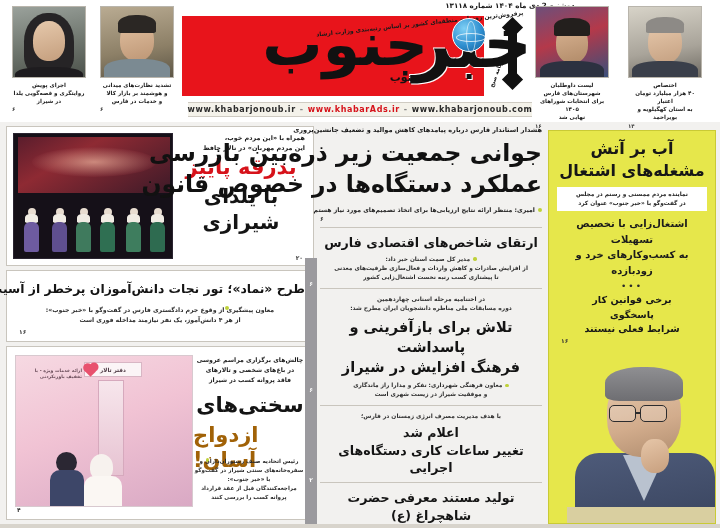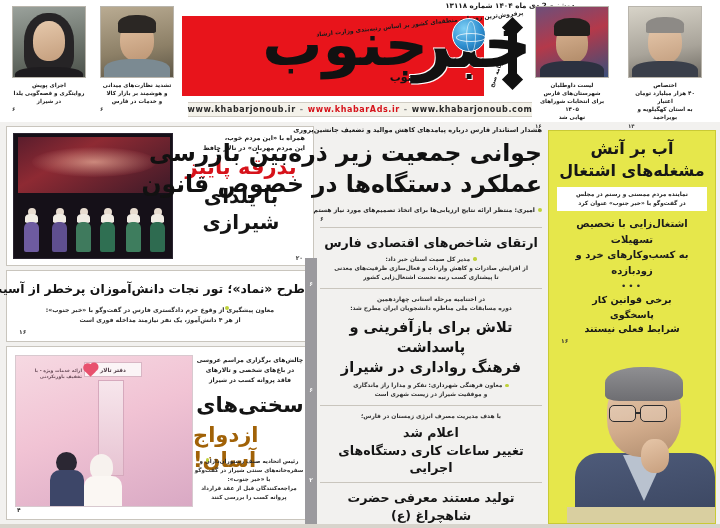--- a/index.html
+++ b/index.html
@@ -570,21 +570,21 @@
 تا پیشتازی کسب رتبه نخست اشتغال‌زایی کشور</span>
         </div>
       </div>
 
       <div class="hr-thin"></div>
 
       <div class="story">
         <div class="story-kicker" style="white-space:pre-line;">در اختتامیه مرحله استانی چهاردهمین
 دوره مسابقات ملی مناظره دانشجویان ایران مطرح شد:</div>
         <div class="story-h big">تلاش برای بازآفرینی و پاسداشت</div>
-        <div class="story-h big">فرهنگ رواداری در شیراز</div>
+        <div class="story-h big">فرهنگ افزایش در شیراز</div>
         <div class="story-sub">
           <span class="bl"></span><span style="white-space:pre-line;">معاون فرهنگی شهرداری: تفکر و مدارا راز ماندگاری
 و موفقیت شیراز در زیست شهری است</span>
         </div>
       </div>
 
       <div class="hr-thin"></div>
 
       <div class="story">
         <div class="story-kicker">با هدف مدیریت مصرف انرژی زمستان در فارس؛</div>

